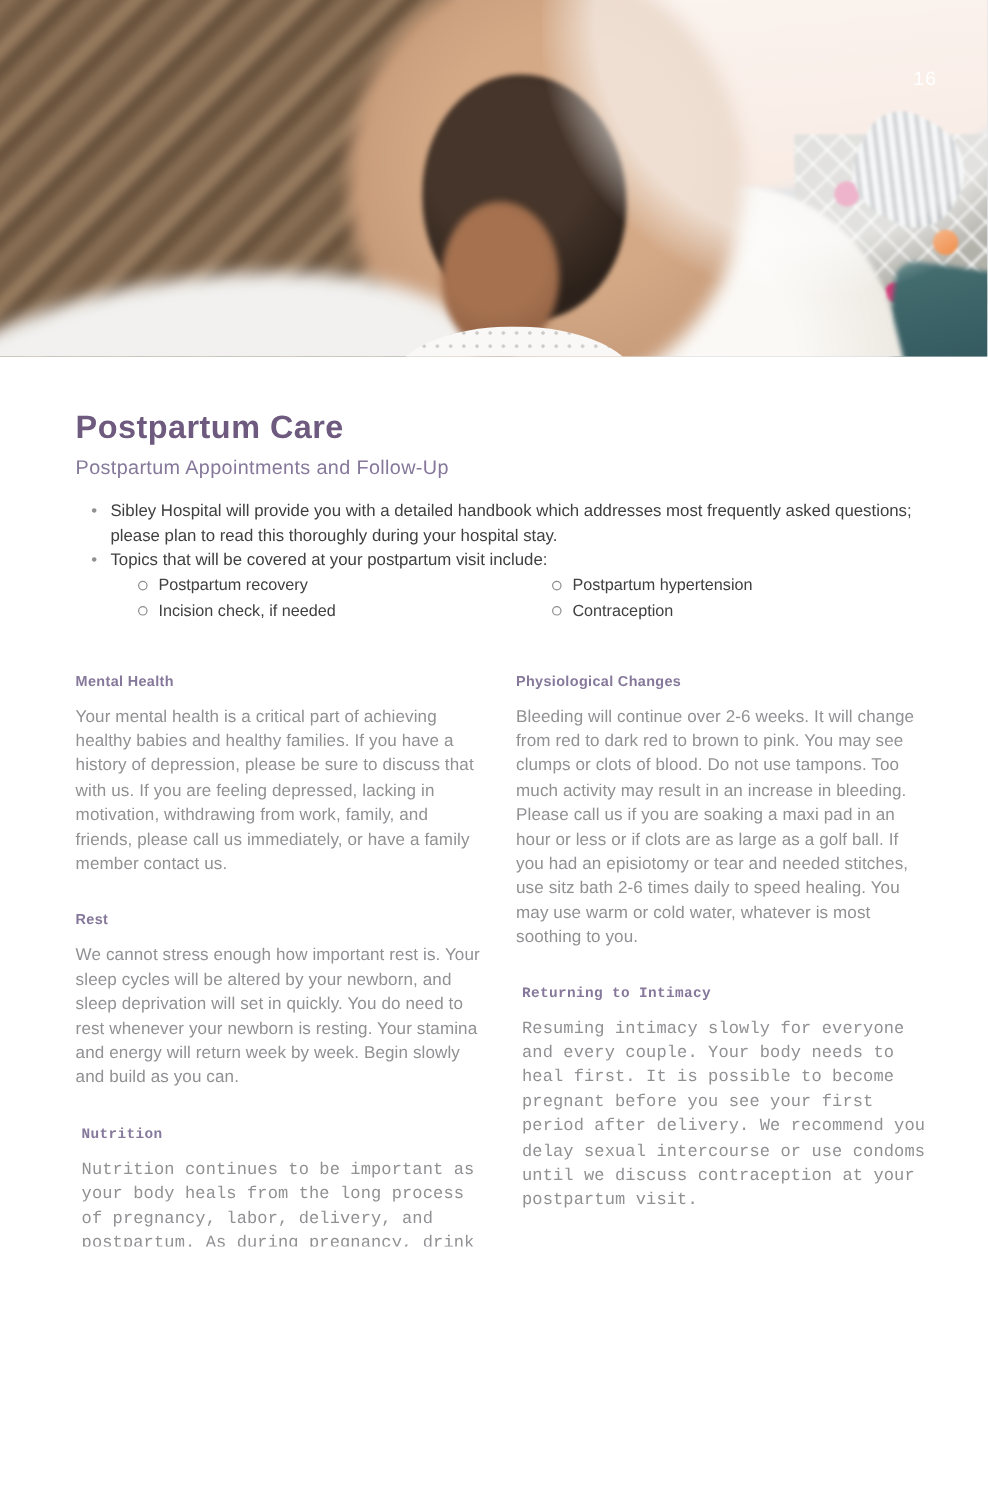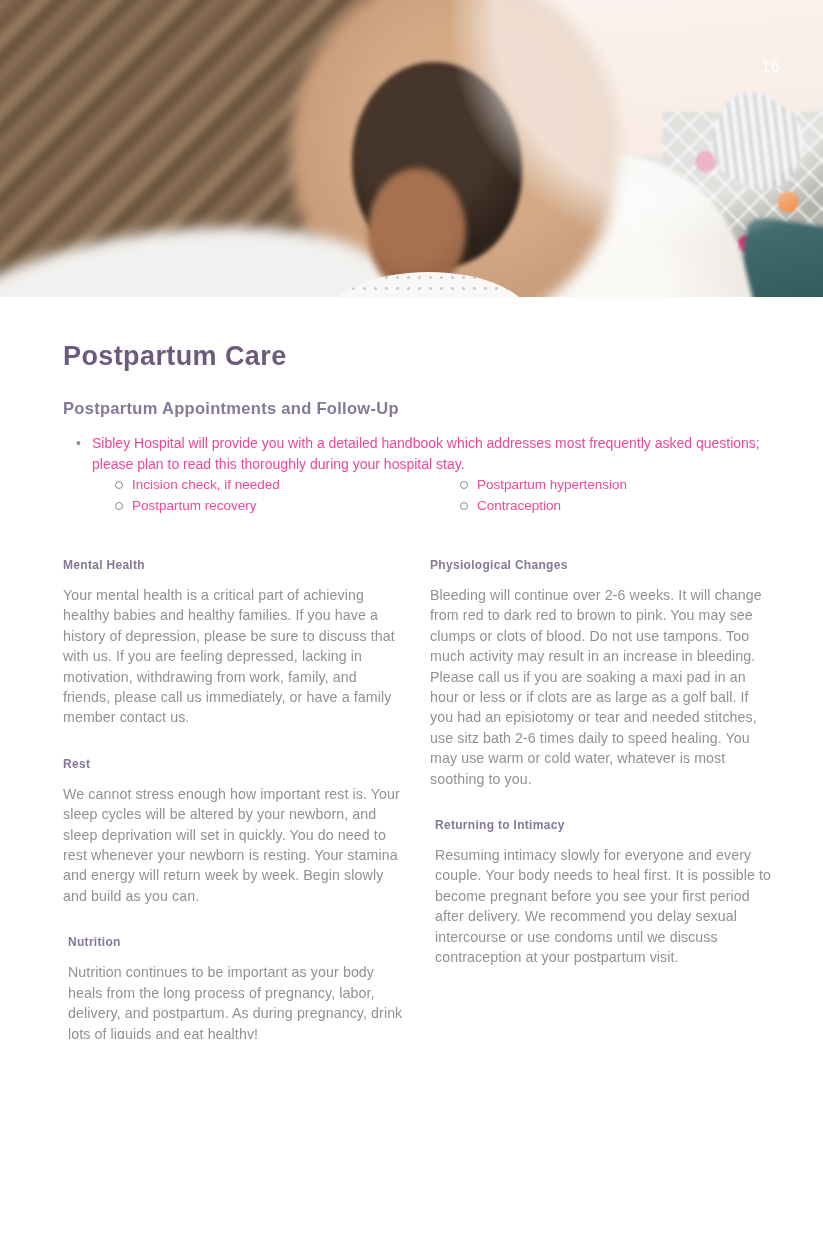--- a/index.html
+++ b/index.html
@@ -52,41 +52,41 @@
     background-color:#f9f8f7;
     background-image:radial-gradient(#cfcbc8 1.2px, transparent 1.7px);
     background-size:11px 11px; border-radius:50%; filter:blur(.6px); }
   .l-glow { left:452px; top:-205px; width:450px; height:450px;
     background:radial-gradient(circle, rgba(255,255,255,.62) 0 57%, rgba(255,255,255,0) 72%); }
   .page-number { right:42px; top:58px; color:#ffffff; font-size:16px; letter-spacing:1px; }
 
   
   .content { padding:44px 50px 0 63px; }
   h1.title { font-size:27px; font-weight:700; letter-spacing:.4px; color:#6e5a7e; }
-  h2.section-head { margin-top:27px; font-size:16.5px; font-weight:700; letter-spacing:.3px; color:#85789a; }
-  .body-text, li { color:#ec4899; }
+  h2.section-head { margin-top:9px; font-size:16.5px; font-weight:400; letter-spacing:.3px; color:#85789a; }
+  .body-text, li { color:#404040; }
 
   ul.bullets { margin-top:15px; list-style:none; font-size:14px; line-height:20.5px; }
   ul.bullets > li { position:relative; padding-left:29px; }
   ul.bullets > li::before { content:"•"; position:absolute; left:13px; color:#919194; }
 
   .topics { display:flex; margin-top:0; }
   ul.topic-list { list-style:none; font-size:13.5px; line-height:21px; }
   ul.topic-list li { position:relative; padding-left:17px; }
   ul.topic-list li::before { content:""; position:absolute; left:0; top:7px; width:6px; height:6px;
     border:1.4px solid #8d8d90; border-radius:50%; }
   .topics .t-left { margin-left:52px; width:330px; }
   .topics .t-right { margin-left:15px; }
 
   .columns { display:flex; margin-top:42px; gap:24px; }
   .col { width:346px; }
   h3.sub-head { font-size:12px; font-weight:700; letter-spacing:.3px; color:#85789a; margin-bottom:13px; }
   .col p { font-size:14.2px; line-height:20.4px; letter-spacing:.1px; color:#919194; }
   section.blk { margin-bottom:29px; }
-  section.indent { margin-left:5px; }
+  section.indent { margin-left:5px;font-family:Liberation Mono, monospace; }
 </style>
 </head>
 <body>
 
 <div class="page">
 
   <div class="hero">
     <div class="l-bedding"></div>
     <div class="l-peach"></div>
     <div class="l-lattice"></div>
@@ -104,25 +104,26 @@
   </div>
 
   <div class="content">
 
     <h1 class="title">Postpartum Care</h1>
 
     <section>
       <h2 class="section-head">Postpartum Appointments and Follow-Up</h2>
       <ul class="bullets">
         <li>Sibley Hospital will provide you with a detailed handbook which addresses most frequently asked questions; please plan to read this thoroughly during your hospital stay.</li>
+        <li>Topics that will be covered at your postpartum visit include:</li>
       </ul>
       <div class="topics">
         <ul class="topic-list t-left">
+          <li>Postpartum recovery</li>
           <li>Incision check, if needed</li>
-          <li>Postpartum recovery</li>
         </ul>
         <ul class="topic-list t-right">
           <li>Postpartum hypertension</li>
           <li>Contraception</li>
         </ul>
       </div>
     </section>
 
     <div class="columns">
 

